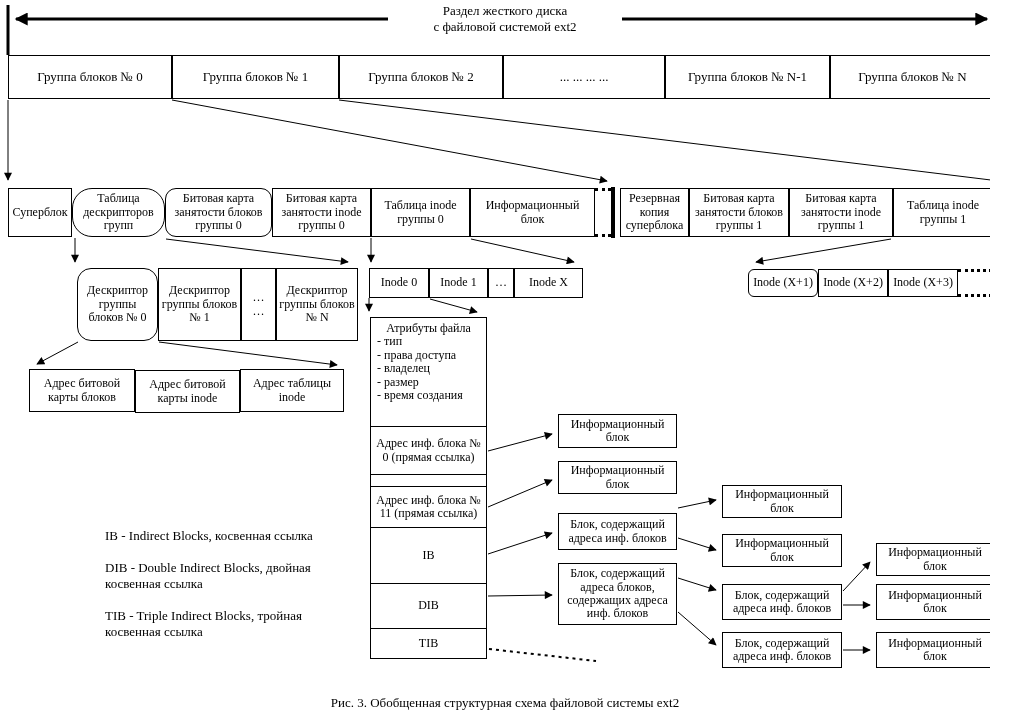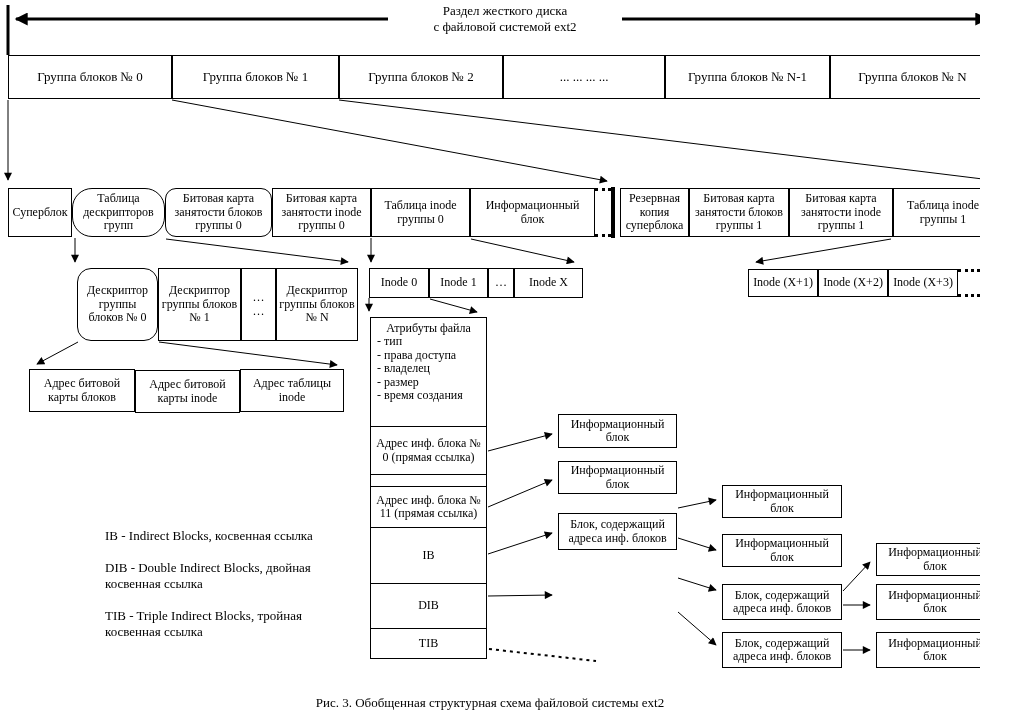--- a/index.html
+++ b/index.html
@@ -1,17 +1,17 @@
 <!DOCTYPE html>
 <html><head>
 <meta charset="utf-8">
 <style>
   html,body{margin:0;padding:0;background:#fff;}
   #stage{position:relative;width:980px;height:718px;background:#fff;overflow:hidden;
-         font-family:"Liberation Serif","DejaVu Serif",serif;color:#000;}
+         font-family:"Liberation Serif","DejaVu Serif",serif;color:#000;padding-left:10px;}
   #wires{position:absolute;left:0;top:0;z-index:1;}
   .box{position:absolute;z-index:2;background:#fff;border:1px solid #000;
        display:flex;align-items:center;justify-content:center;text-align:center;
        font-size:12px;line-height:1.12;box-sizing:border-box;padding:1px 2px;}
   .f13{font-size:13px;}
   .pre{white-space:pre-line;}
   .tail{position:absolute;z-index:2;box-sizing:border-box;background:#fff;
         border-top:3px dotted #000;border-bottom:3px dotted #000;}
   .bar{position:absolute;z-index:3;background:#000;}
   .attrbox{flex-direction:column;justify-content:flex-start;padding-top:4px;}
@@ -109,21 +109,21 @@
   <div class="box" style="left:158px;top:268px;width:83px;height:73px;">Дескриптор группы блоков № 1</div>
   <div class="box pre" style="left:241px;top:268px;width:35px;height:73px;">…
 …</div>
   <div class="box" style="left:276px;top:268px;width:82px;height:73px;">Дескриптор группы блоков № N</div>
 
   <div class="box" style="left:369px;top:268px;width:60px;height:30px;">Inode 0</div>
   <div class="box" style="left:429px;top:268px;width:59px;height:30px;">Inode 1</div>
   <div class="box" style="left:488px;top:268px;width:26px;height:30px;">…</div>
   <div class="box" style="left:514px;top:268px;width:69px;height:30px;">Inode X</div>
 
-  <div class="box" style="left:748px;top:269px;width:70px;height:28px;">Inode (X+1)</div>
+  <div class="box" style="left:748px;top:269px;width:70px;height:28px;border-radius:6px;">Inode (X+1)</div>
   <div class="box" style="left:818px;top:269px;width:70px;height:28px;">Inode (X+2)</div>
   <div class="box" style="left:888px;top:269px;width:70px;height:28px;">Inode (X+3)</div>
   <div class="tail" style="left:958px;top:269px;width:40px;height:28px;"></div>
   <div class="bar" style="left:998px;top:268px;width:4px;height:30px;"></div>
 
   <div class="box" style="left:29px;top:369px;width:106px;height:43px;">Адрес битовой карты блоков</div>
   <div class="box" style="left:135px;top:370px;width:105px;height:43px;">Адрес битовой карты inode</div>
   <div class="box" style="left:240px;top:369px;width:104px;height:43px;">Адрес таблицы inode</div>
 
   <div class="box attrbox" style="left:370px;top:317px;width:117px;height:110px;">
@@ -137,20 +137,21 @@
   <div class="box" style="left:370px;top:426px;width:117px;height:49px;">Адрес инф. блока № 0 (прямая ссылка)</div>
   <div class="box" style="left:370px;top:474px;width:117px;height:13px;"></div>
   <div class="box" style="left:370px;top:486px;width:117px;height:42px;">Адрес инф. блока № 11 (прямая ссылка)</div>
   <div class="box" style="left:370px;top:527px;width:117px;height:57px;">IB</div>
   <div class="box" style="left:370px;top:583px;width:117px;height:46px;">DIB</div>
   <div class="box" style="left:370px;top:628px;width:117px;height:31px;">TIB</div>
 
   <div class="box" style="left:558px;top:414px;width:119px;height:34px;">Информационный блок</div>
   <div class="box" style="left:558px;top:461px;width:119px;height:33px;">Информационный блок</div>
   <div class="box" style="left:558px;top:513px;width:119px;height:37px;">Блок, содержащий адреса инф. блоков</div>
+  <div class="box" style="left:558px;top:563px;width:119px;height:62px;">Блок, содержащий адреса блоков, содержащих адреса инф. блоков</div>
 
   <div class="box" style="left:722px;top:485px;width:120px;height:33px;">Информационный блок</div>
   <div class="box" style="left:722px;top:534px;width:120px;height:33px;">Информационный блок</div>
   <div class="box" style="left:722px;top:584px;width:120px;height:36px;">Блок, содержащий адреса инф. блоков</div>
   <div class="box" style="left:722px;top:632px;width:120px;height:36px;">Блок, содержащий адреса инф. блоков</div>
 
   <div class="box" style="left:876px;top:543px;width:118px;height:33px;">Информационный блок</div>
   <div class="box" style="left:876px;top:584px;width:118px;height:36px;">Информационный блок</div>
   <div class="box" style="left:876px;top:632px;width:118px;height:36px;">Информационный блок</div>
 

